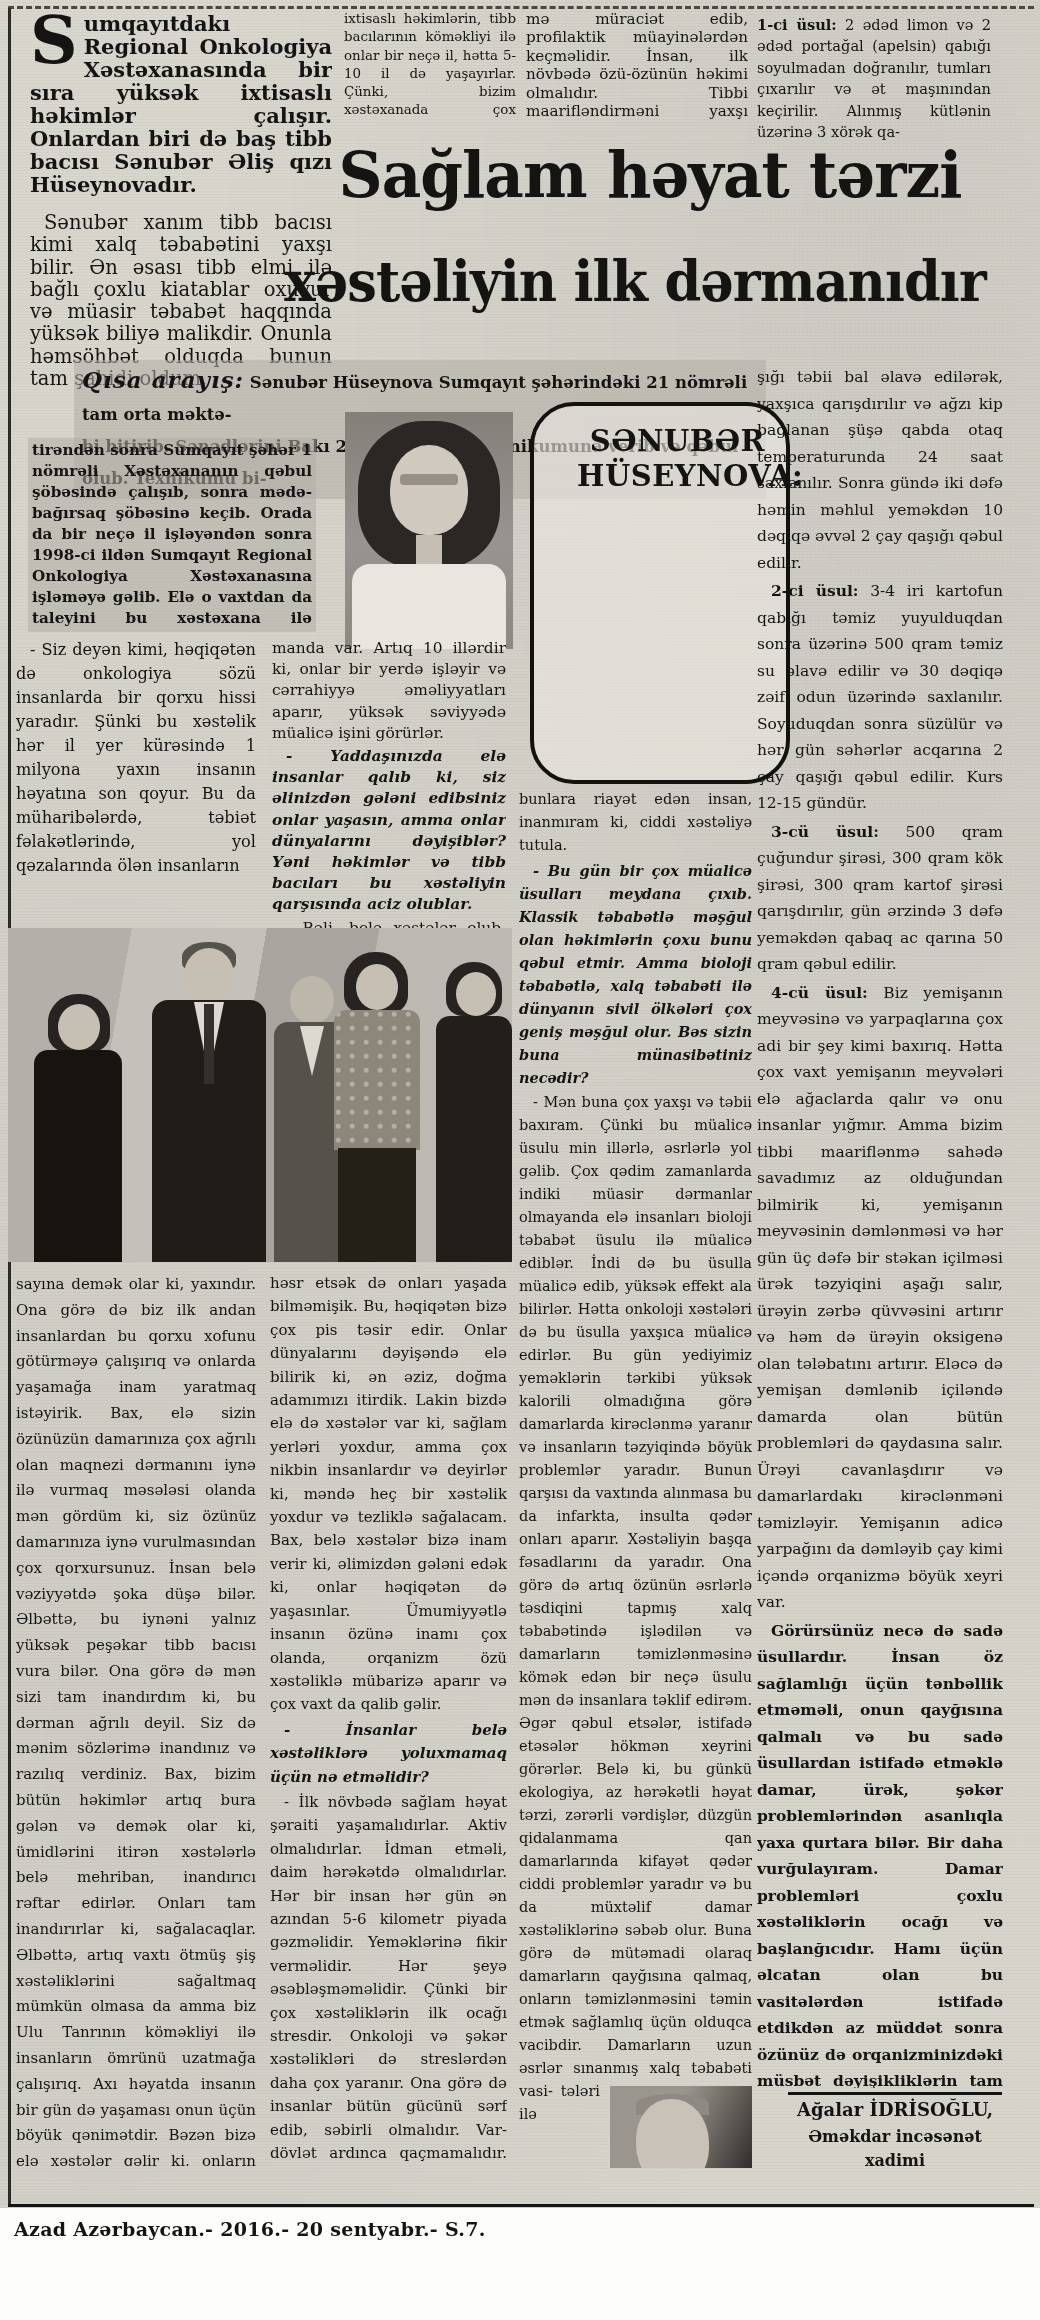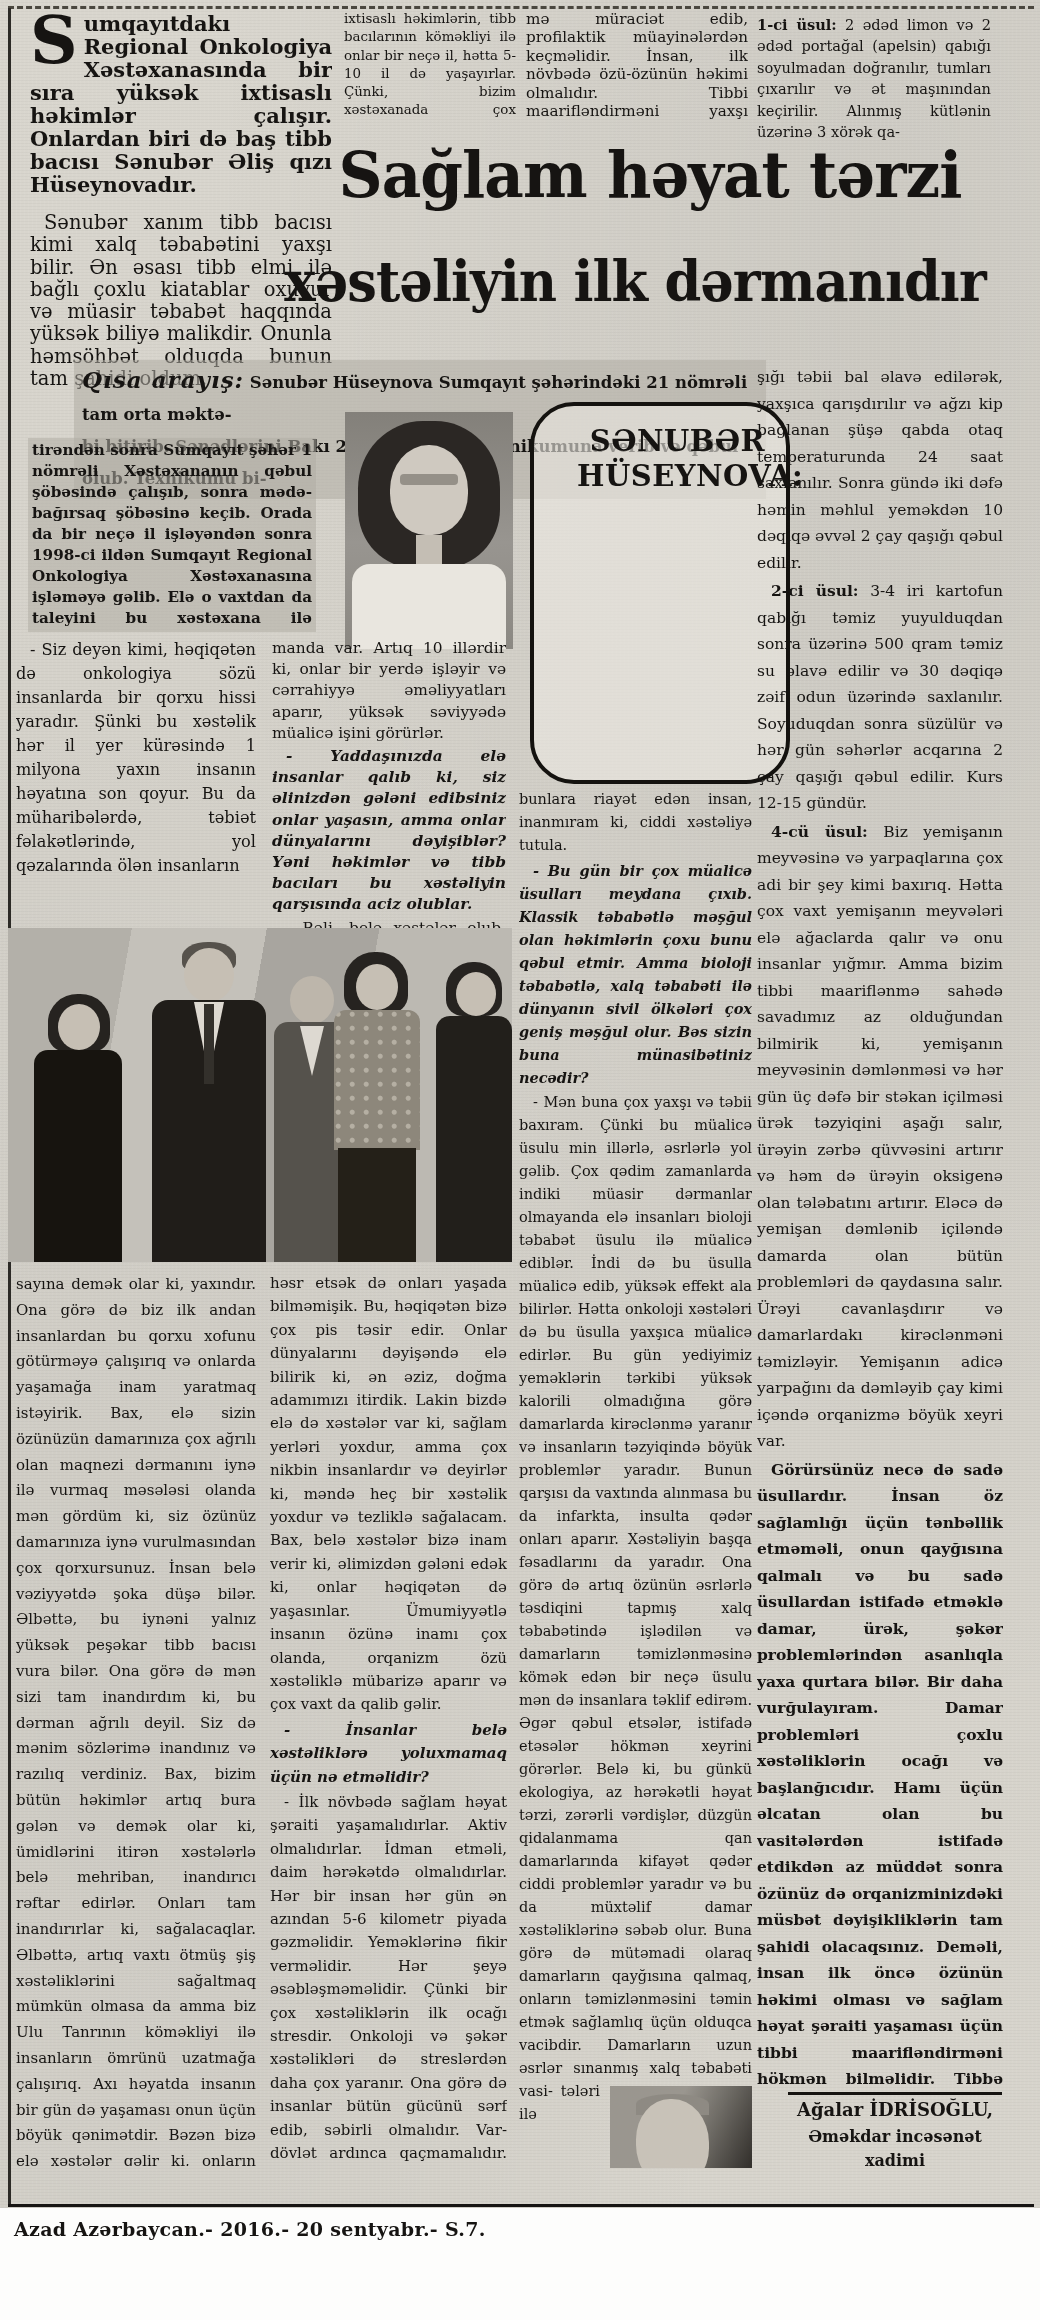--- a/index.html
+++ b/index.html
@@ -141,20 +141,21 @@
         <div class="au-head"></div>
 
       </div>
       <span>tələri ilə təmizlənməsinin bir çox üsulları var. Onların bir neçəsini diqqətinizə çatdırıram.</span>
     </div>
   </div>
 
   <div id="col4main" class="abs just" style="left:757px;top:364px;width:246px;height:1724px;">
     <div class="nopara">şığı təbii bal əlavə edilərək, yaxşıca qarışdırılır və ağzı kip bağlanan şüşə qabda otaq temperaturunda 24 saat saxlanılır. Sonra gündə iki dəfə həmin məhlul yeməkdən 10 dəqiqə əvvəl 2 çay qaşığı qəbul edilir.</div>
     <div class="para sp"><span class="lbl">2-ci üsul:</span><span> 3-4 iri kartofun qabığı təmiz yuyulduqdan sonra üzərinə 500 qram təmiz su əlavə edilir və 30 dəqiqə zəif odun üzərində saxlanılır. Soyuduqdan sonra süzülür və hər gün səhərlər acqarına 2 çay qaşığı qəbul edilir. Kurs 12-15 gündür.</span></div>
+    <div class="para sp"><span class="lbl">3-cü üsul:</span><span> 500 qram çuğundur şirəsi, 300 qram kök şirəsi, 300 qram kartof şirəsi qarışdırılır, gün ərzində 3 dəfə yeməkdən qabaq ac qarına 50 qram qəbul edilir.</span></div>
     <div class="para sp"><span class="lbl">4-cü üsul:</span><span> Biz yemişanın meyvəsinə və yarpaqlarına çox adi bir şey kimi baxırıq. Hətta çox vaxt yemişanın meyvələri elə ağaclarda qalır və onu insanlar yığmır. Amma bizim tibbi maariflənmə sahədə savadımız az olduğundan bilmirik ki, yemişanın meyvəsinin dəmlənməsi və hər gün üç dəfə bir stəkan içilməsi ürək təzyiqini aşağı salır, ürəyin zərbə qüvvəsini artırır və həm də ürəyin oksigenə olan tələbatını artırır. Eləcə də yemişan dəmlənib içiləndə damarda olan bütün problemləri də qaydasına salır. Ürəyi cavanlaşdırır və damarlardakı kirəclənməni təmizləyir. Yemişanın adicə yarpağını da dəmləyib çay kimi içəndə orqanizmə böyük xeyri var.</span></div>
     <div class="para sp lbl">Görürsünüz necə də sadə üsullardır. İnsan öz sağlamlığı üçün tənbəllik etməməli, onun qayğısına qalmalı və bu sadə üsullardan istifadə etməklə damar, ürək, şəkər problemlərindən asanlıqla yaxa qurtara bilər. Bir daha vurğulayıram. Damar problemləri çoxlu xəstəliklərin ocağı və başlanğıcıdır. Hamı üçün əlcatan olan bu vasitələrdən istifadə etdikdən az müddət sonra özünüz də orqanizminizdəki müsbət dəyişikliklərin tam şahidi olacaqsınız. Deməli, insan ilk öncə özünün həkimi olması və sağlam həyat şəraiti yaşaması üçün tibbi maarifləndirməni hökmən bilməlidir. Tibbə aid qəzetlərdə, jurnallarda çap olunanları, saytlarda yazılanları oxumalı, mənimsəməli və onları özününkü etməlidir.</div>
   </div>
 
   <div id="groupphoto" class="abs ph" style="left:8px;top:928px;width:504px;height:334px;">
     <div class="fig" style="left:14px;width:112px;height:268px;">
       <div class="hair" style="left:26px;top:0;width:62px;height:58px;"></div>
       <div class="head" style="left:36px;top:10px;width:42px;height:46px;"></div>
       <div class="body-dark" style="left:12px;top:56px;width:88px;height:212px;"></div>
     </div>

